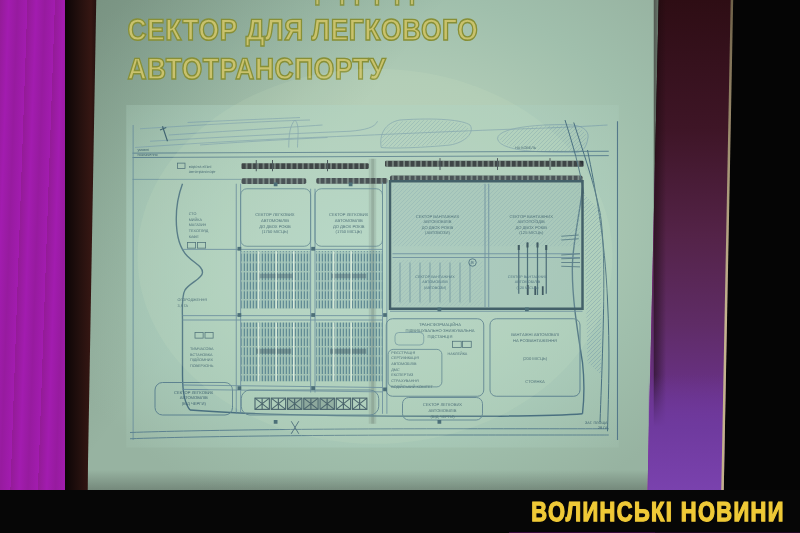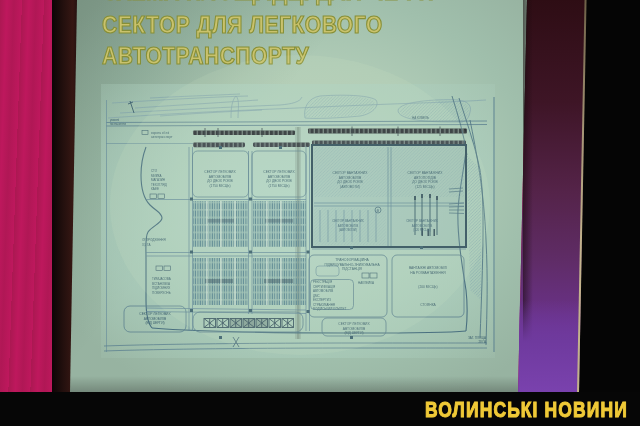--- a/index.html
+++ b/index.html
@@ -1,16 +1,16 @@
 <!DOCTYPE html>
 <html><head>
 <meta charset="utf-8">
 <style>
   html,body{margin:0;padding:0;background:#050505;width:640px;height:426px;overflow:hidden;}
-  #stage{position:relative;width:524px;height:426px;background:#be185d;font-family:"Liberation Sans",sans-serif;}
+  #stage{position:relative;width:524px;height:426px;background:#a21caf;font-family:"Liberation Sans",sans-serif;}
   .abs{position:absolute;}
   .ttl{font-size:24px;line-height:24px;font-weight:bold;color:#c9c26c;-webkit-text-stroke:1.15px #878f36;letter-spacing:0.5px;transform:scaleX(0.88);transform-origin:0 0;white-space:nowrap;filter:blur(0.5px);}
 </style>
 </head>
 <body>
 <div id="stage">
 
   <div class="abs" style="left:0;top:0;width:55px;height:392px;background:repeating-linear-gradient(92deg, rgba(70,25,22,0.16) 0px, rgba(0,0,0,0) 7px, rgba(55,18,18,0.10) 14px, rgba(0,0,0,0) 22px);"></div>
 
   <div class="abs" style="left:52px;top:0;width:26px;height:394px;background:linear-gradient(90deg,#0c0506 0%,#24100e 45%,#361713 80%,#221110 100%);"></div>

